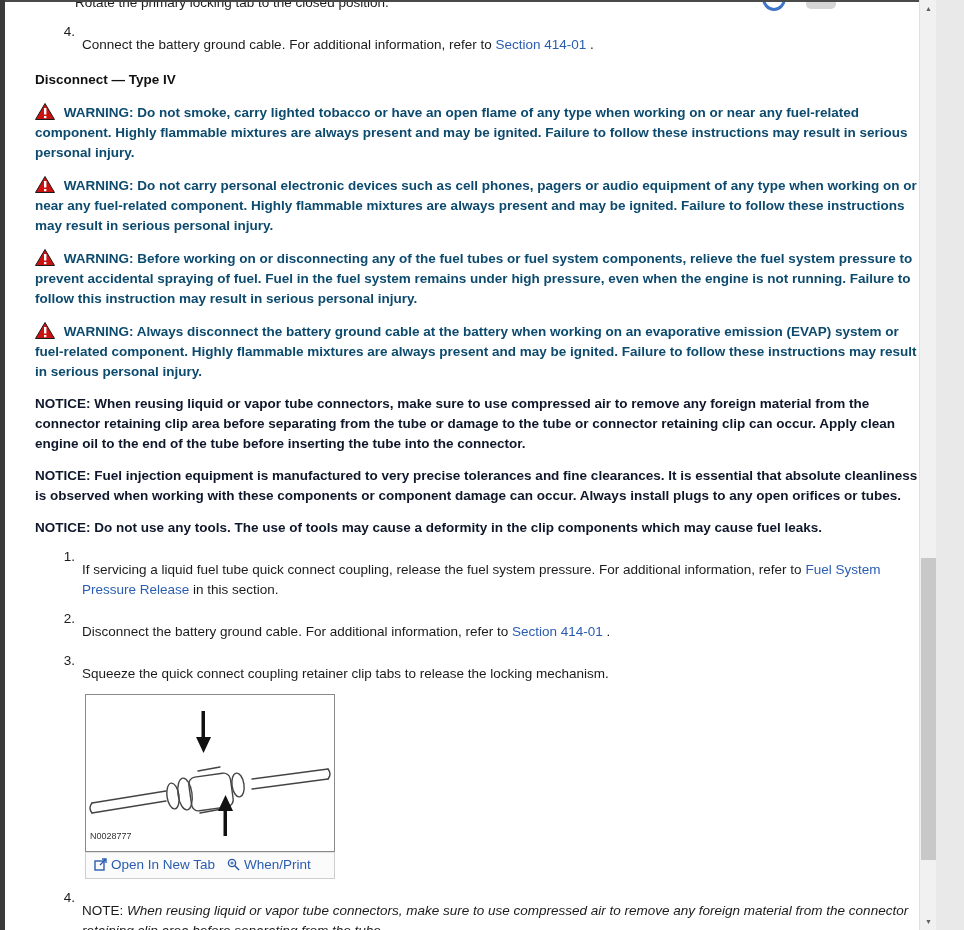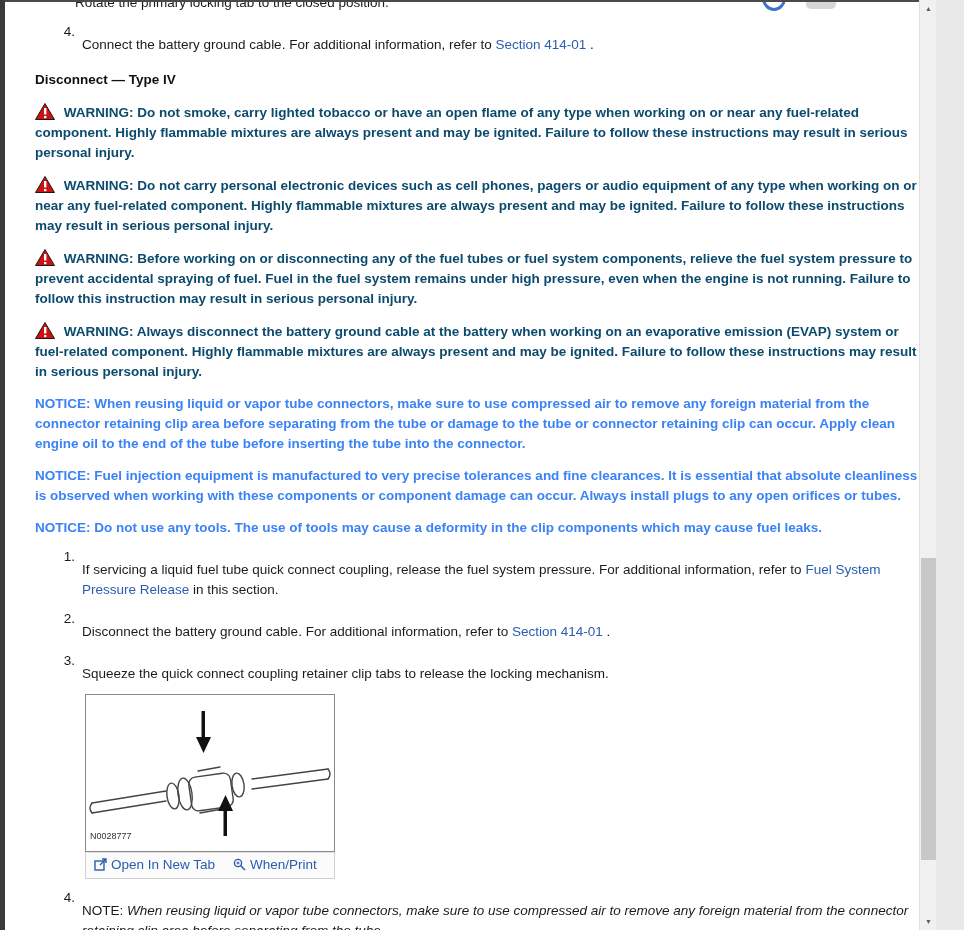--- a/index.html
+++ b/index.html
@@ -32,33 +32,33 @@
   .olist { margin:0; padding-left:24px; }
   .step { display:flex; margin-top:9px; }
   .step .num { min-width:16px; text-align:right; margin-right:7px; flex:none; }
   .step .body { flex:1;margin-top:13px; }
 
   h3.heading { font-size:13.5px; font-weight:700; margin:15px 0 4px 0; color:#111; }
 
   .warning { font-weight:700; margin:13px 0 0 0; color:#0c4a6e; }
   .warn-icon { display:inline-block; width:20px; height:17px; vertical-align:-3px; margin-right:5px; }
 
-  .notice { font-weight:700; margin:12px 0 0 0; color:#3b82f6; }
+  .notice { font-weight:700; margin:12px 0 0 0; color:#0f172a; }
 
   a.link { color:#2a5db0; text-decoration:none; cursor:pointer; }
 
   .note-label { font-weight:400; }
   .note-text { font-style:italic; }
 
   .figure { margin:10px 0 0 50px; width:250px; }
   .fig-img { position:relative; width:250px; height:158px; border:1px solid #8a8a8a; background:#fff; }
   .fig-id { position:absolute; left:4px; bottom:10px; font-size:9px; color:#333; }
   .fig-footer {
     width:250px; border:1px solid #cfcfcf; border-top:1px solid #e2e2e2;
-    background:#fbfbfb; padding:4px 16px 6px 8px; display:flex; gap:18px; align-items:center;
+    background:#fbfbfb; padding:4px 16px 6px 8px; display:flex; gap:12px; align-items:center;
   }
   .fig-link { color:#2a5db0; text-decoration:none; display:inline-flex; align-items:center; gap:4px; cursor:pointer; font-size:13.5px; }
   .fig-link svg { flex:none; }
 
   .post-note { margin:11px 0 0 0; }
   .bullets { margin:4px 0 0 0; padding-left:22px; list-style:none; }
   .bullets li { line-height:20px; position:relative; padding-left:14px; }
   .bullets li::before { content:"•"; position:absolute; left:0; top:0; font-size:14px; }
 
   .step-col { padding-left:47px; }

